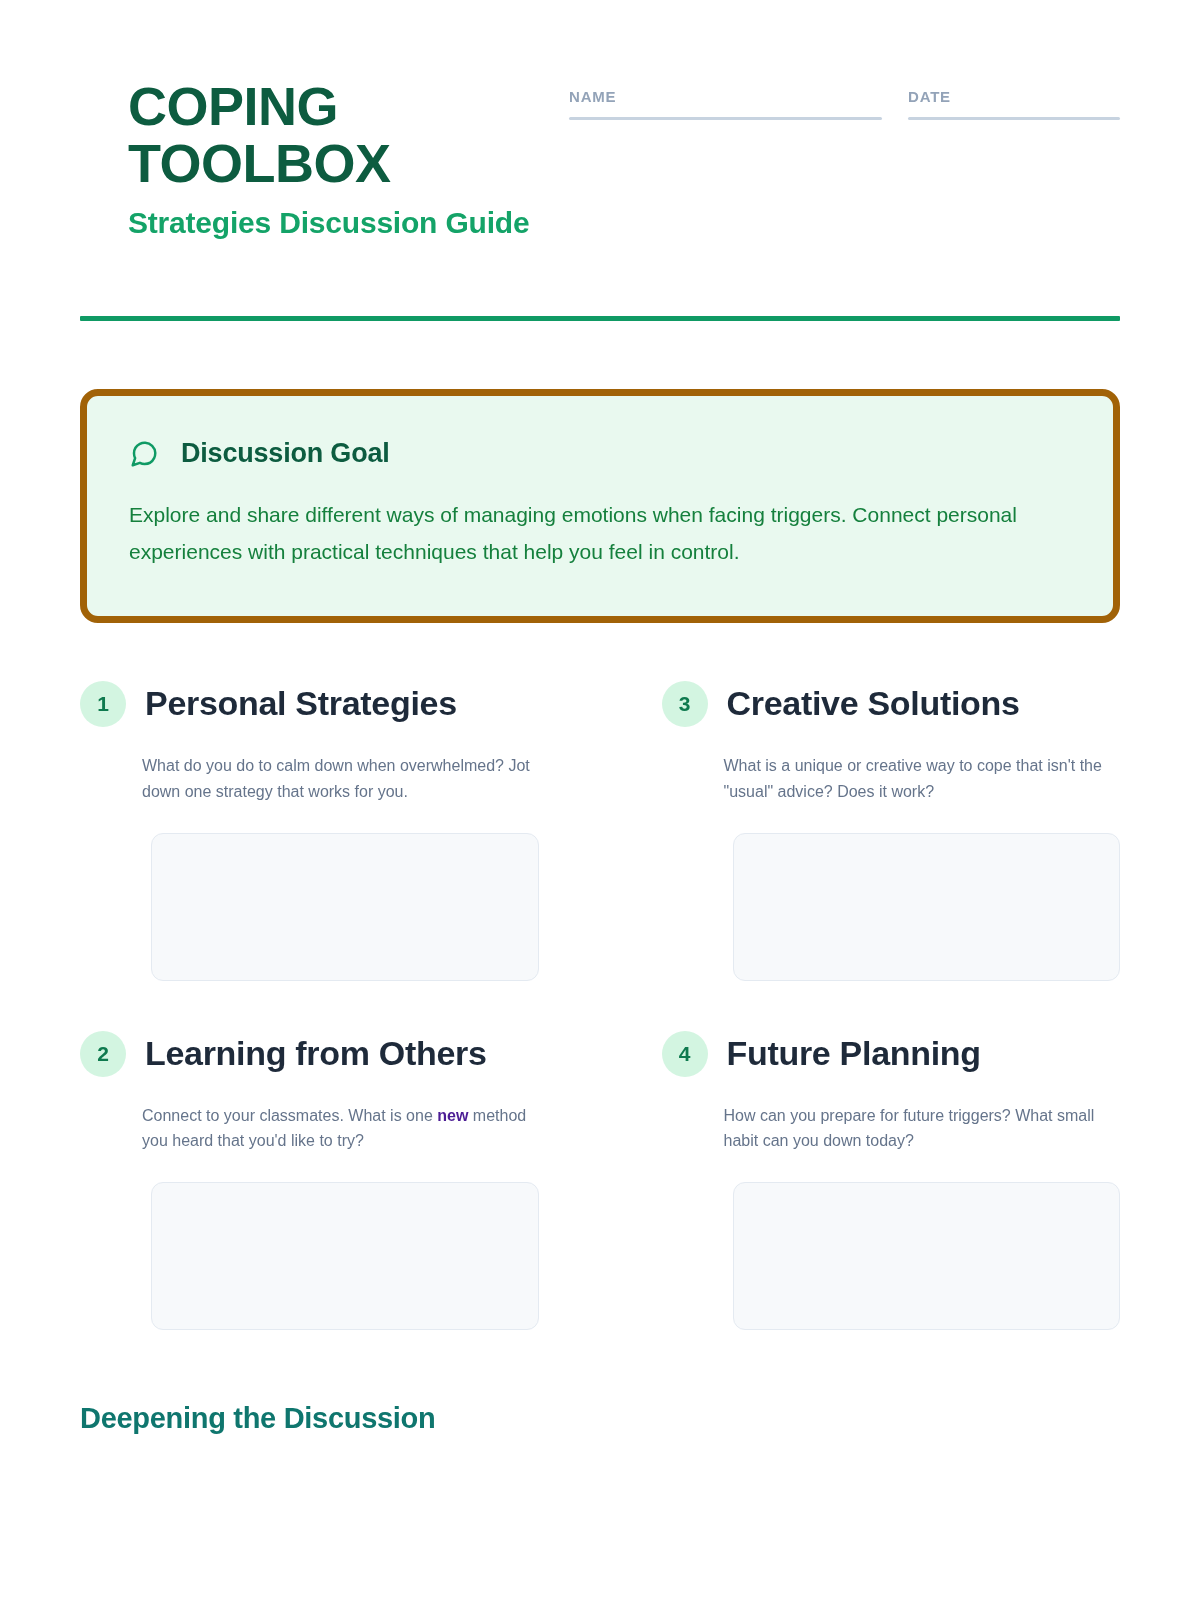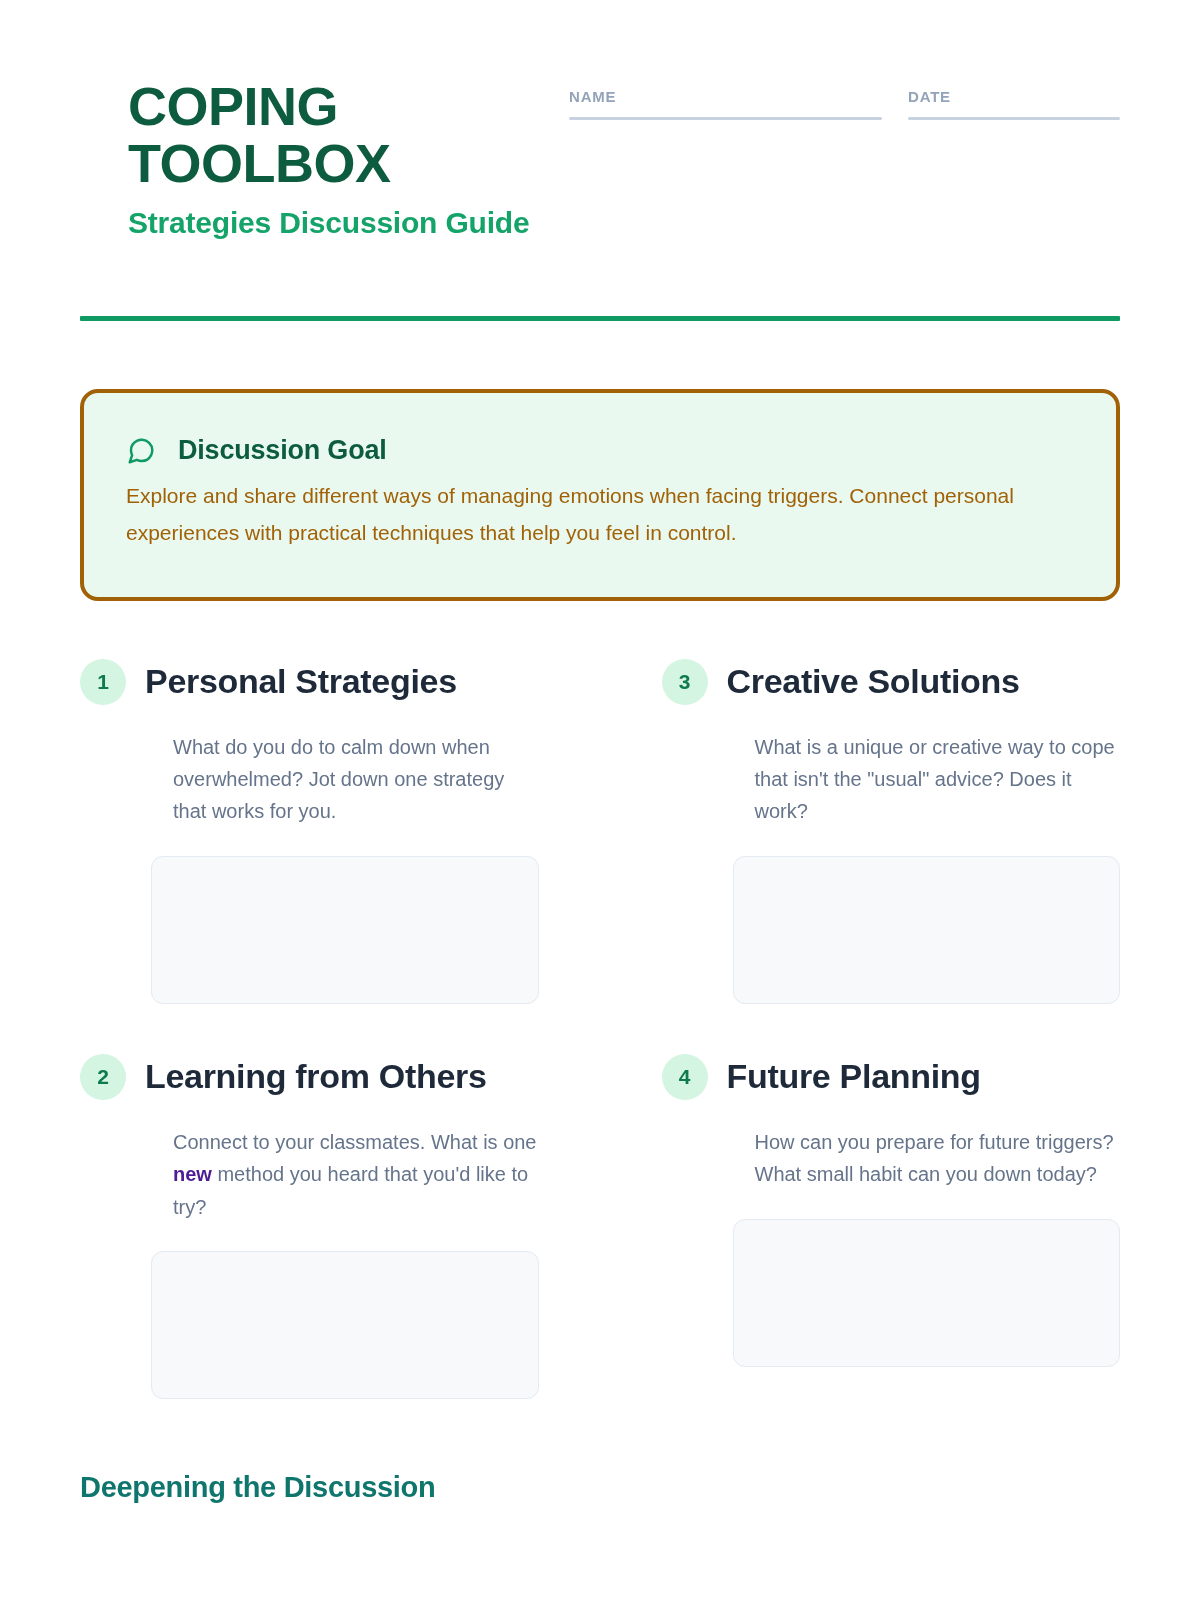--- a/index.html
+++ b/index.html
@@ -77,45 +77,45 @@
     margin-top: 76px;
     height: 5px;
     background: #0f9a64;
     border-radius: 1px;
   }
 
   
   .goal-box {
     margin-top: 68px;
     background: #e9f9ef;
-    border: 4px solid #a16207;
+    border: 7px solid #a16207;
     border-radius: 18px;
     padding: 42px 42px 46px 42px;
   }
 
   .goal-head {
     display: flex;
     align-items: center;
     gap: 22px;
   }
 
   .goal-icon { width: 30px; height: 30px; display: block; flex: none; }
 
   .goal-title {
     font-size: 27px;
     font-weight: 800;
     letter-spacing: -0.2px;
     color: #0d5c40;
   }
 
   .goal-text {
-    margin-top: 12px;
+    margin-top: 28px;
     font-size: 21px;
     line-height: 1.72;
-    color: #a16207;
+    color: #15803d;
   }
 
   
   .prompt-grid {
     margin-top: 58px;
     display: grid;
     grid-template-columns: 1fr 1fr;
     column-gap: 123px;
     row-gap: 50px;
   }
@@ -142,22 +142,22 @@
 
   .prompt-title {
     font-size: 34px;
     font-weight: 800;
     letter-spacing: -0.3px;
     color: #1e2a3a;
   }
 
   .prompt-body {
     margin-top: 26px;
-    margin-left: 93px;
-    font-size: 20px;
+    margin-left: 62px;
+    font-size: 16px;
     line-height: 1.62;
     color: #65748b;
   }
 
   .prompt-body b { font-weight: 700; color: #4c1d95; }
 
   .answer-box {
     margin-top: 28px;
     margin-left: 71px;
     height: 148px;

